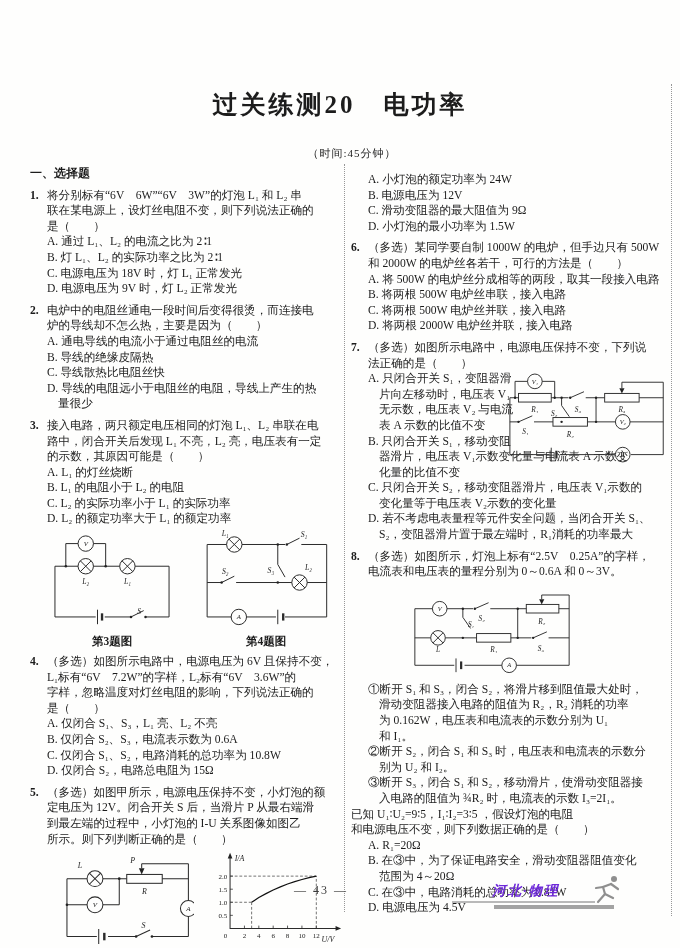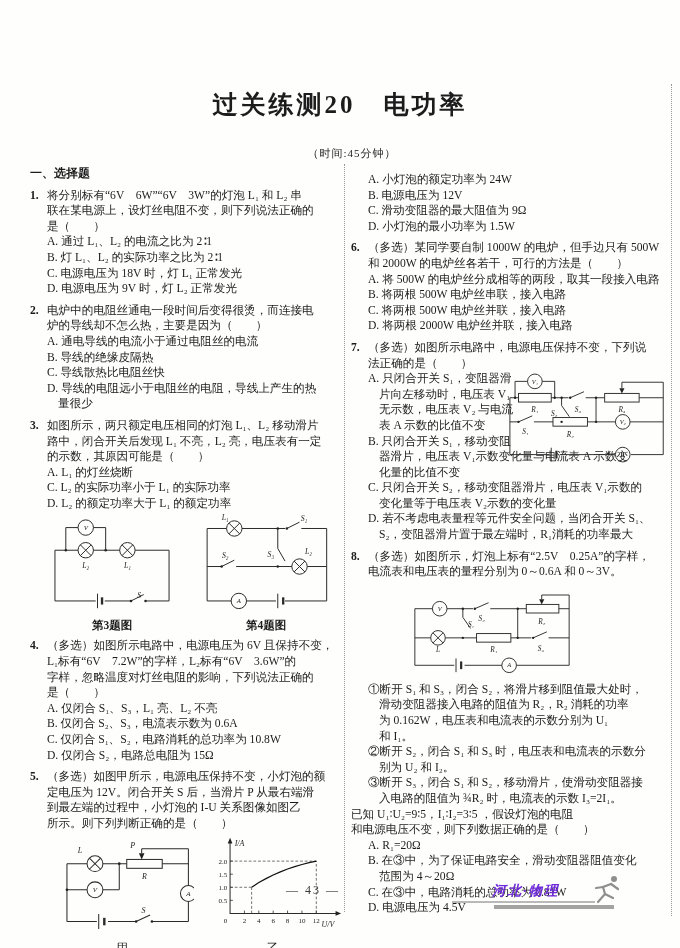--- a/index.html
+++ b/index.html
@@ -26,21 +26,21 @@
   .figcap.plain{font-weight:normal;font-size:12px;}
   svg{display:block;}
   svg text{font-family:"Liberation Serif","DejaVu Serif",serif;fill:#1c1c1c;stroke:none;}
   .cw{stroke:#2b2b2b;stroke-width:1.1;fill:none;}
   .cw2{stroke:#2b2b2b;stroke-width:2.6;fill:none;}
   .dot{fill:#222;stroke:none;}
   .lbl{font-size:8.5px;font-style:italic;}
   .mtr{font-size:7.5px;font-style:italic;}
   .q7fig{position:absolute;right:-2px;top:30px;}
   .fig8wrap{margin:3px 0 3px 38px;}
-  .pagenum{position:absolute;left:258px;top:883px;width:110px;text-align:center;
+  .pagenum{position:absolute;left:266px;top:883px;width:110px;text-align:center;
            font-size:12px;color:#3a3a3a;letter-spacing:2px;}
   .brand{position:absolute;left:492px;top:882px;font-size:13.5px;font-weight:bold;
          font-style:italic;letter-spacing:2px;color:#6d28d9;}
   .brandbar1{position:absolute;left:452px;top:901px;width:143px;height:2px;background:#b9b9b9;}
   .brandbar2{position:absolute;left:494px;top:905px;width:120px;height:4px;background:#a3a3a3;}
   .runner{position:absolute;left:588px;top:874px;}
 </style>
 </head>
 <body>
 
@@ -79,24 +79,25 @@
           <div class="qline ind0">C. 导线散热比电阻丝快</div>
           <div class="qline ind0">D. 导线的电阻远小于电阻丝的电阻，导线上产生的热</div>
           <div class="qline ind1">量很少</div>
         </div>
     </div>
 
     <div class="q">
       <span class="qnum">3.</span>
       <div>
 
-      <div class="qline ind0">如图所示，两只额定电压相同的灯泡 L₁、L₂ 移动滑片</div>
+      <div class="qline ind0">接入电路，两只额定电压相同的灯泡 L₁、L₂ 串联在电</div>
           <div class="qline ind0">路中，闭合开关后发现 L₁ 不亮，L₂ 亮，电压表有一定</div>
           <div class="qline ind0">的示数，其原因可能是（　　）</div>
           <div class="qline ind0">A. L₁ 的灯丝烧断</div>
+          <div class="qline ind0">B. L₁ 的电阻小于 L₂ 的电阻</div>
           <div class="qline ind0">C. L₂ 的实际功率小于 L₁ 的实际功率</div>
           <div class="qline ind0">D. L₂ 的额定功率大于 L₁ 的额定功率</div>
         </div>
     </div>
 
     <div class="figrow">
       <div class="figbox">
         <svg width="136" height="96" viewBox="0 0 150 106">
           <g class="cw">
             <path d="M12,40 H37.5 M54.5,40 H83.5 M100.5,40 H138 M12,40 V96 M138,40 V96 M12,96 H57 M67,96 H96 M112,96 H138"></path>

